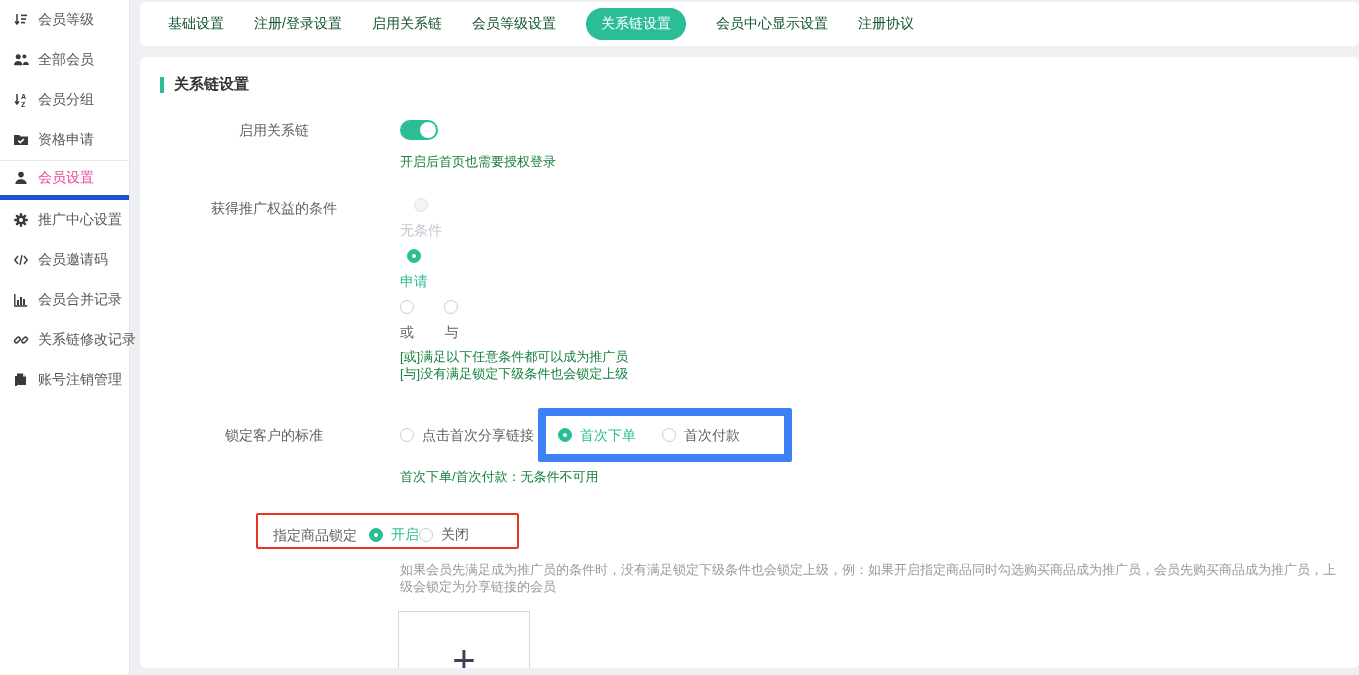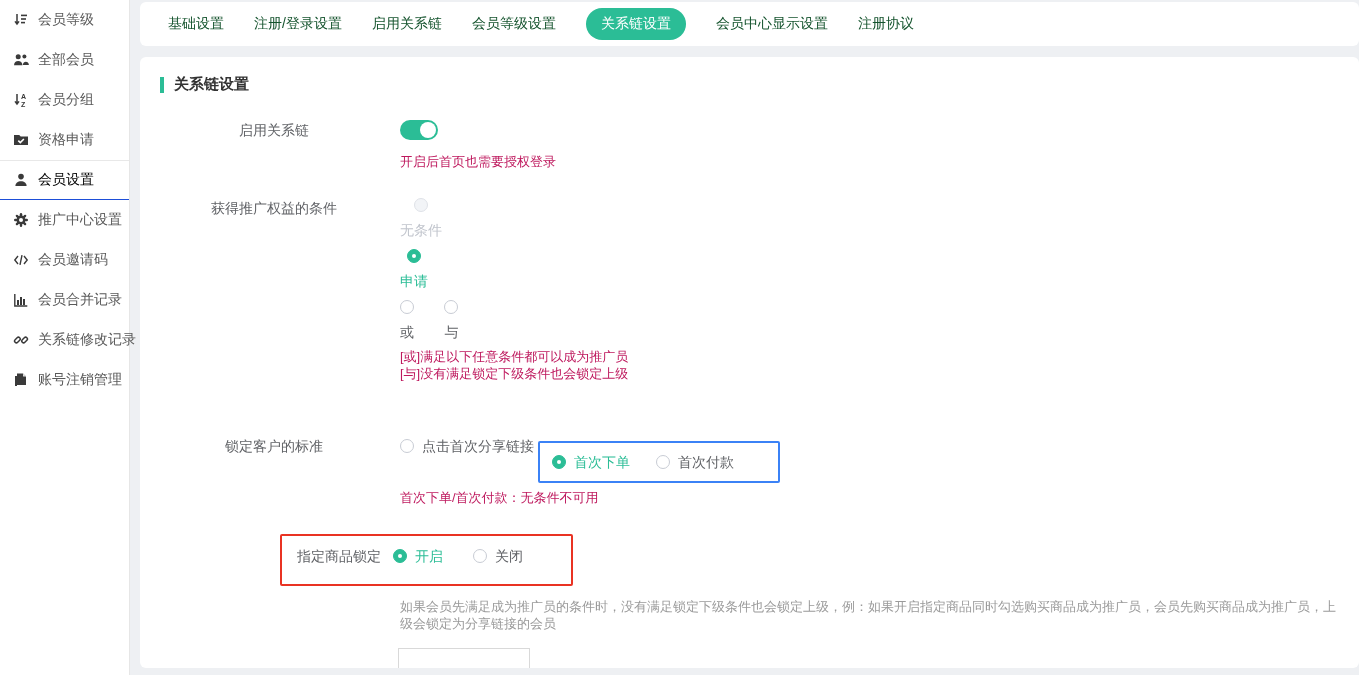--- a/index.html
+++ b/index.html
@@ -15,22 +15,22 @@
     position:absolute; left:0; top:0; bottom:0; width:130px;
     background:#fff; border-right:1px solid #e6e6e6; z-index:2;
   }
   .side-item {
     height:40px; display:flex; align-items:center; gap:9px;
     padding-left:13px; font-size:14px; color:#595959; cursor:pointer;
     white-space:nowrap;
   }
   .side-item svg { flex:0 0 16px; width:16px; height:16px; color:#3a3a3a; }
   .side-item.active {
-    color:#000000; background:#fff;
-    border-top:1px solid #e8e8e8; border-bottom:1px solid #1d4ed8;
+    color:#ec4899; background:#fff;
+    border-top:1px solid #e8e8e8; border-bottom:5px solid #1d4ed8;
   }
   
   .tabbar {
     position:absolute; left:140px; right:0; top:2px; height:44px;
     background:#fff; border-radius:6px;
     display:flex; align-items:center; gap:30px; padding-left:28px;
     z-index:1;
   }
   .tab { font-size:14px; color:#14532d; cursor:pointer; white-space:nowrap; }
   .tab.active {
@@ -47,21 +47,21 @@
   }
   .section-title .bar { width:4px; height:16px; background:#2bbd96; }
   
   .form { margin-top:20px; }
   .frow { display:flex; align-items:flex-start; }
   .frow-label {
     flex:0 0 228px; text-align:center; font-size:14px; color:#606266;
     line-height:20px; white-space:nowrap;
   }
   .frow-ctrl { margin-left:12px; }
-  .helper { font-size:13px; color:#be185d; line-height:17px; }
+  .helper { font-size:13px; color:#15803d; line-height:17px; }
   
   .toggle {
     width:38px; height:20px; border-radius:10px; background:#2bbd96;
     position:relative; cursor:pointer; display:inline-block;
   }
   .toggle .knob {
     position:absolute; right:2px; top:2px; width:16px; height:16px;
     border-radius:50%; background:#fff;
   }
   
@@ -78,27 +78,27 @@
   }
   .radio.checked .lbl { color:#2bbd96; }
   .radio.disabled .dot { background:#f2f4f7; border-color:#dfe2e8; }
   .radio.disabled .lbl { color:#c0c4cc; }
   .vstack > * { display:block; }
   .vstack .radio { display:inline-flex;flex-direction:column; }
   .mt6 { margin-top:6px; } .mt9 { margin-top:9px; } .mt26 { margin-top:26px; } .mt28 { margin-top:28px; }
   
   .redbox1 {
     display:inline-flex; align-items:flex-end; gap:26px;
-    border:2px solid #3b82f6; border-radius:2px;
-    padding:9px 44px 9px 12px; margin-left:4px;margin-top:33px;
+    border:8px solid #3b82f6; border-radius:2px;
+    padding:9px 44px 9px 12px; margin-left:4px;
   }
   .redbox2 {
     display:inline-flex; align-items:center;
     border:2px solid #e93323; border-radius:2px;
-    padding:10px 48px 18px 15px; margin-left:120px;
+    padding:10px 48px 2px 15px; margin-left:96px;
   }
   .redbox2 .frow-label { flex:0 0 auto; }
   .row-center { align-items:center; }
   
   .indent { margin-left:240px; }
   .long-desc { font-size:13px; color:#9a9a9a; line-height:17px; margin-top:12px; margin-left:240px; }
   .picker {
     margin-left:238px; margin-top:16px; width:132px; height:136px;
     border:1px solid #d9d9d9; background:#fff; cursor:pointer;
     display:flex; flex-direction:column; align-items:center; justify-content:center;
@@ -273,21 +273,21 @@
             <span class="lbl">首次付款</span>
           </span>
         </span>
       </div>
     </div>
     <div class="helper indent mt6">首次下单/首次付款：无条件不可用</div>
 
     <div class="mt28">
       <span class="redbox2">
         <span class="frow-label">指定商品锁定</span>
-        <span style="margin-left:12px; display:inline-flex; gap:30px;">
+        <span style="margin-left:12px; display:inline-flex; font-family:Liberation Serif, serif;">
           <span class="radio checked">
             <span class="dot"></span>
             <span class="lbl">开启</span>
           </span>
           <span class="radio">
             <span class="dot"></span>
             <span class="lbl">关闭</span>
           </span>
         </span>
       </span>

